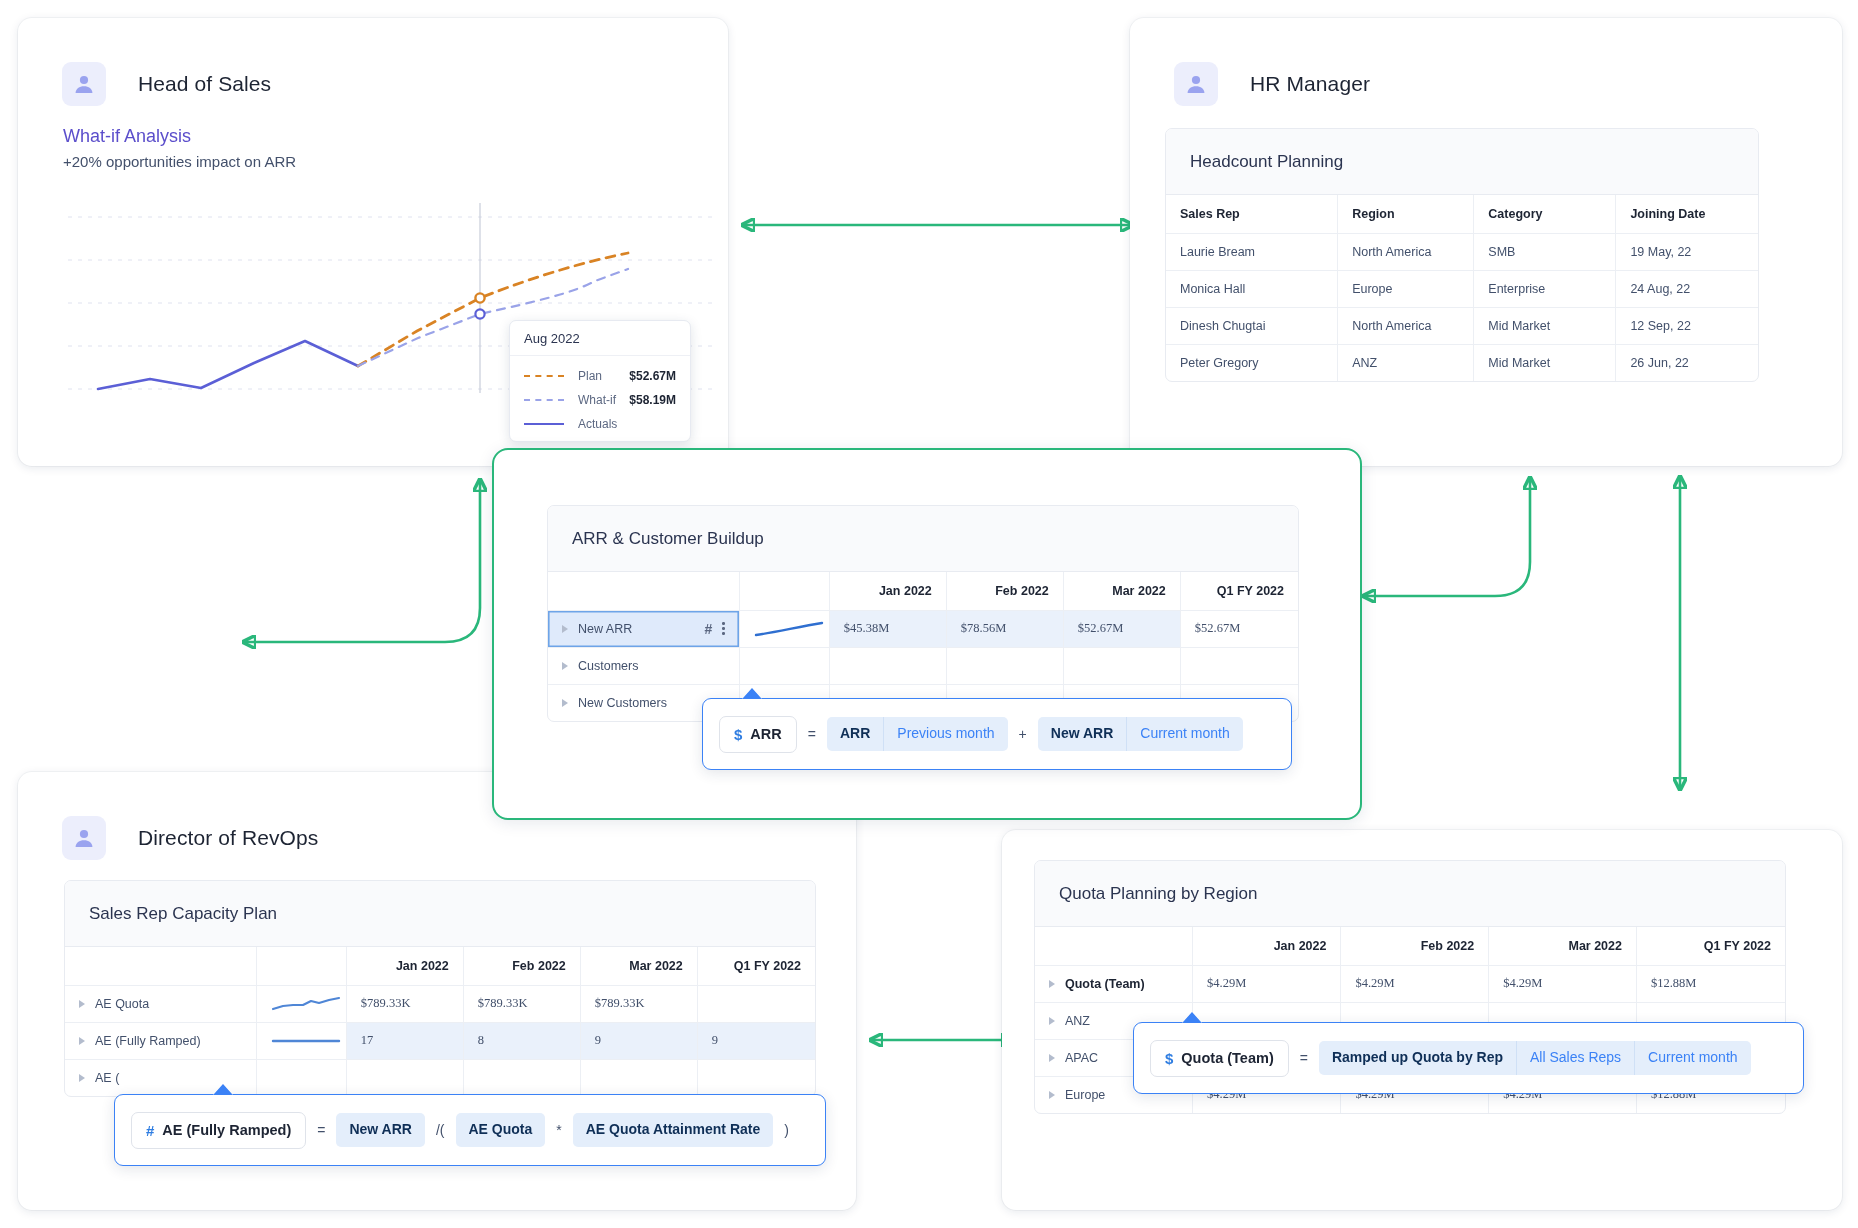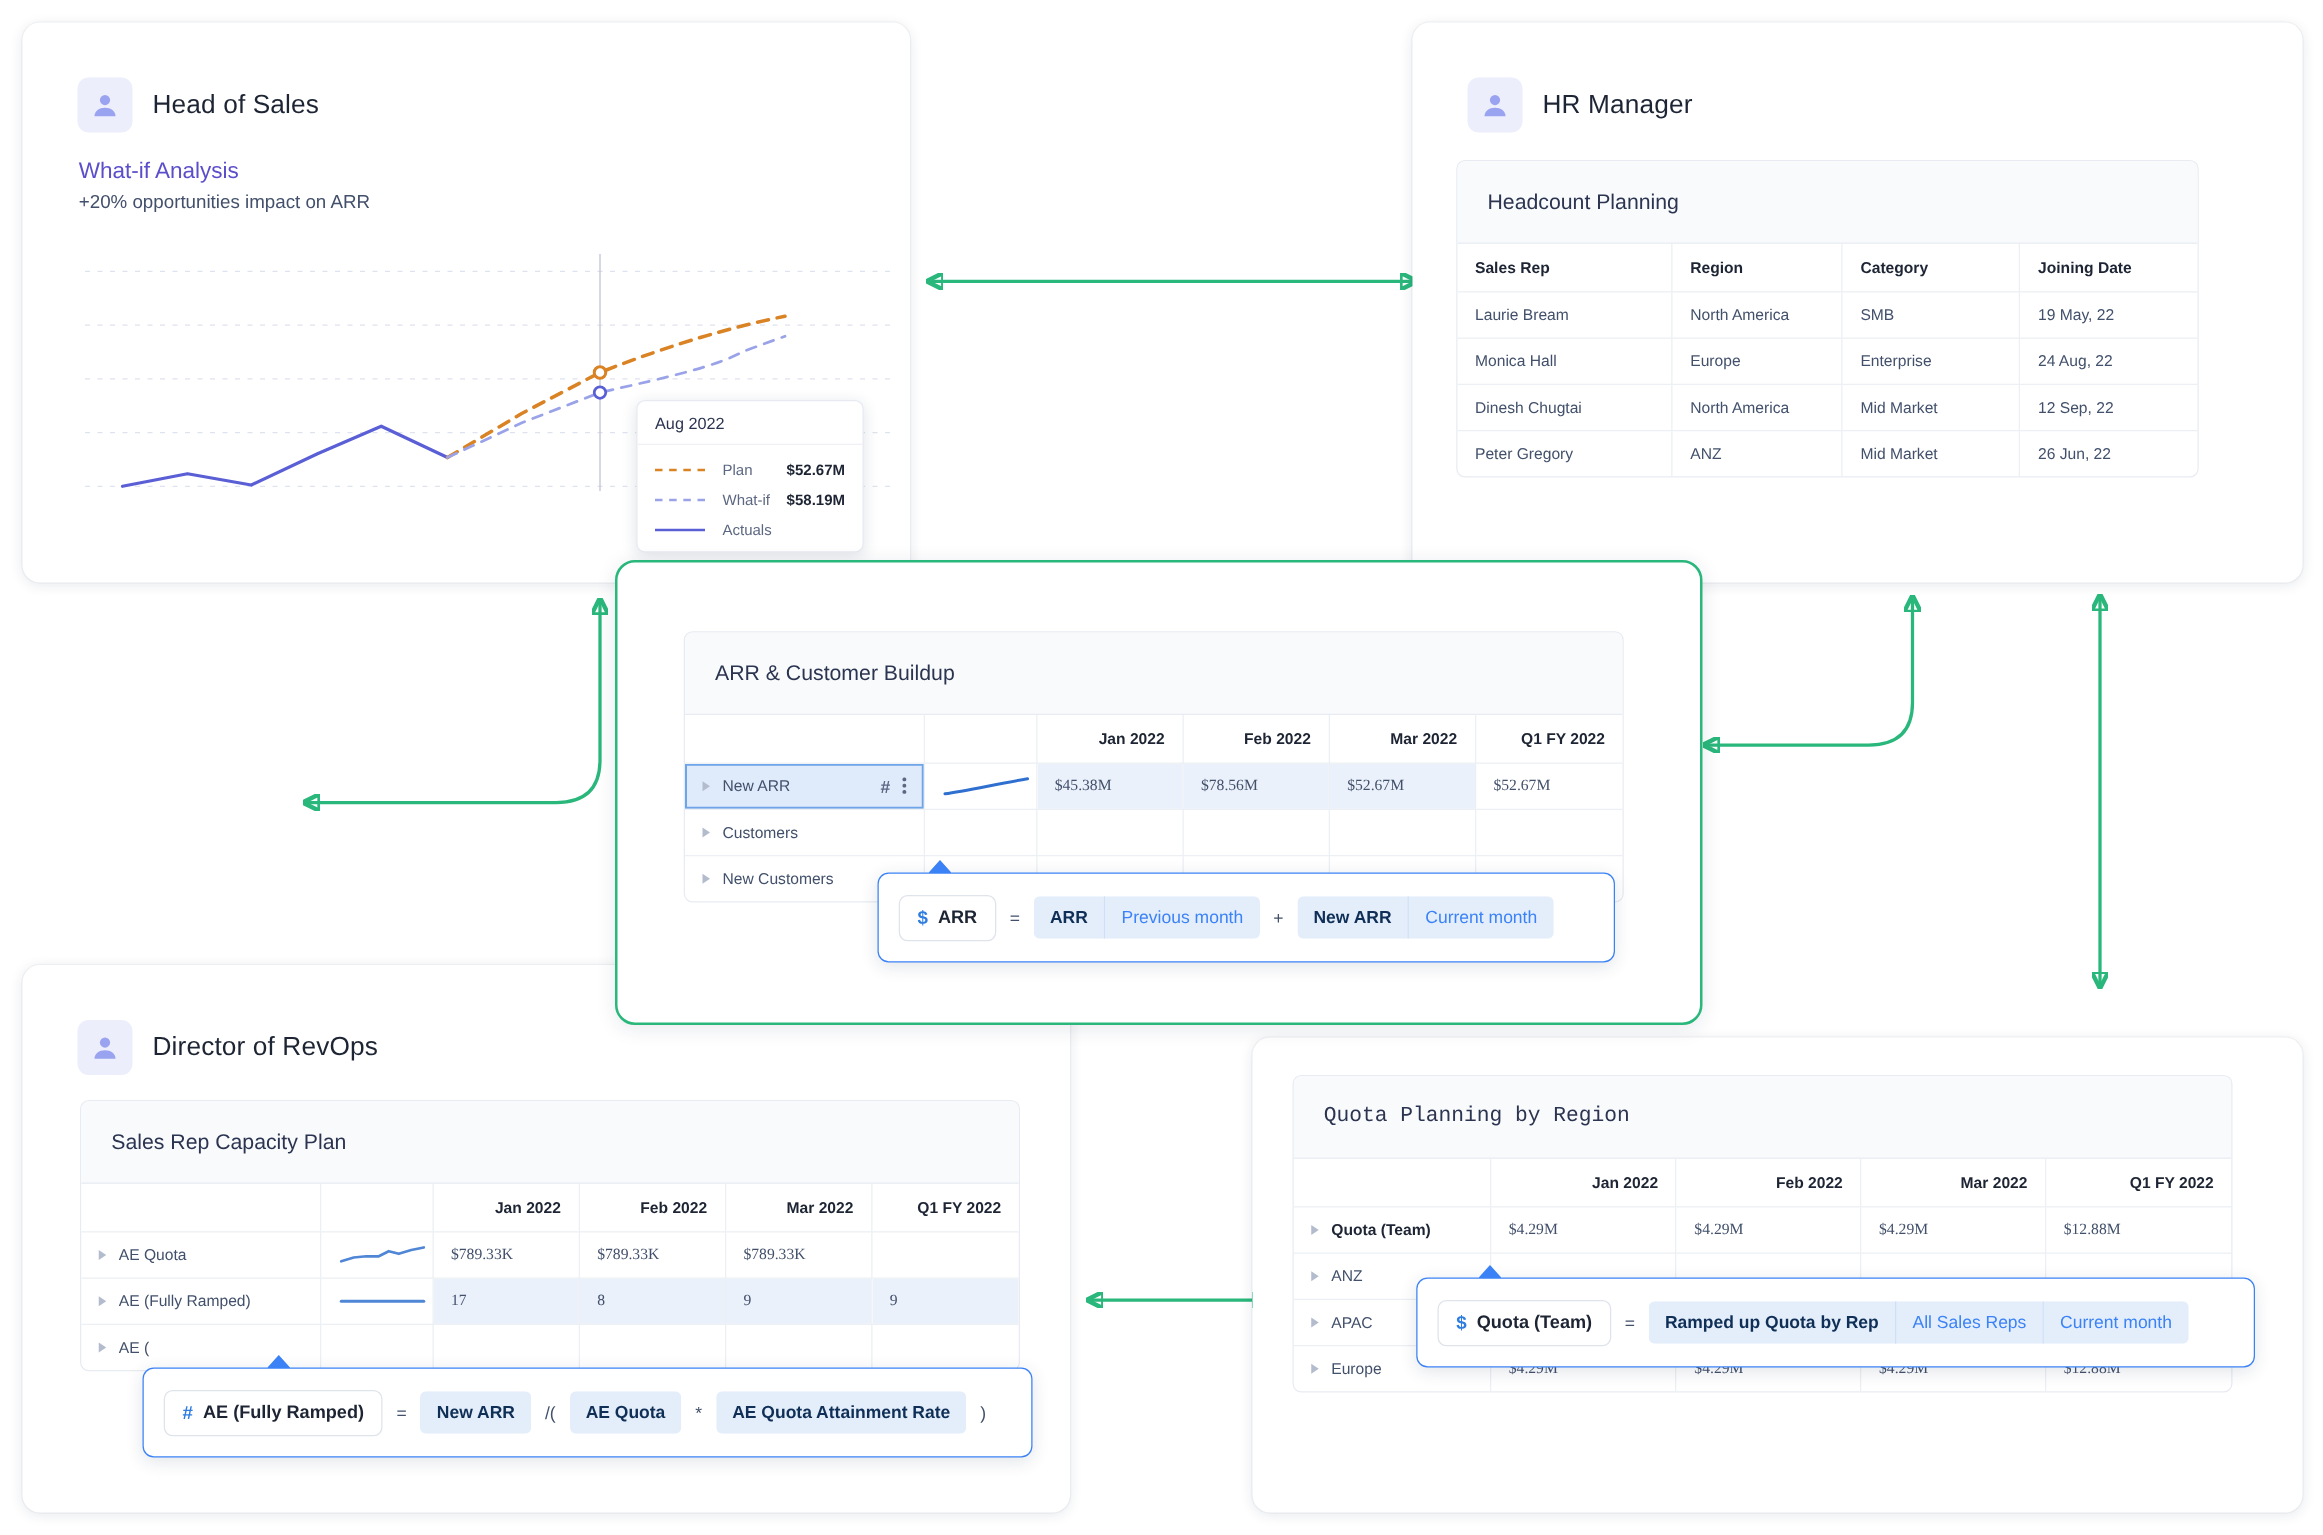--- a/index.html
+++ b/index.html
@@ -17,21 +17,21 @@
 
   
   .card {
     position: absolute;
     background: #ffffff;
     border-radius: 14px;
     box-shadow: 0 2px 10px rgba(23,43,77,.10), 0 0 0 1px rgba(23,43,77,.045);
   }
 
   
-  .persona { display: flex; align-items: center; gap: 16px; }
+  .persona { display: flex; align-items: center; gap: 32px; }
   .avatar {
     width: 44px; height: 44px; border-radius: 9px;
     background: #eceefc;
     display: flex; align-items: center; justify-content: center;
     flex: 0 0 auto;
   }
   .avatar svg { display: block; }
   .persona-name {
     font-size: 21px; color: #1d2433; font-weight: 400; letter-spacing: .1px;
   }
@@ -427,21 +427,21 @@
     <span class="f-op">*</span>
     <div class="f-pill">
       <span class="pri">AE Quota Attainment Rate</span>
     </div>
     <span class="f-op">)</span>
   </div>
 
   <div class="card" style="left:1002px; top:830px; width:840px; height:380px;">
 
     <div class="panel" style="left:32px; top:30px; width:752px;">
-      <div class="panel-title" style="height:66px; padding:0 24px;font-family:Liberation Mono, monospace;">Quota Planning by Region</div>
+      <div class="panel-title" style="height:66px; padding:0 24px;">Quota Planning by Region</div>
       <table class="grid">
         <colgroup>
           <col style="width:21%">
             <col style="width:19.8%">
             <col style="width:19.7%">
           <col style="width:19.7%">
             <col style="width:19.8%">
         </colgroup>
         <thead>
           <tr>

